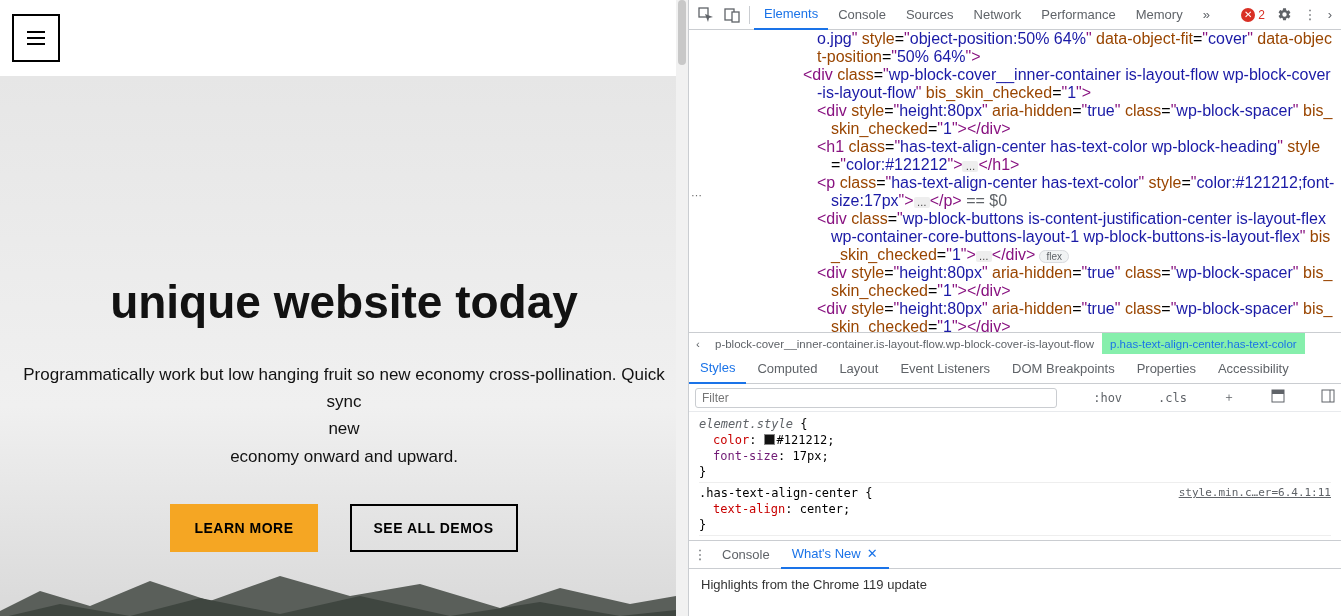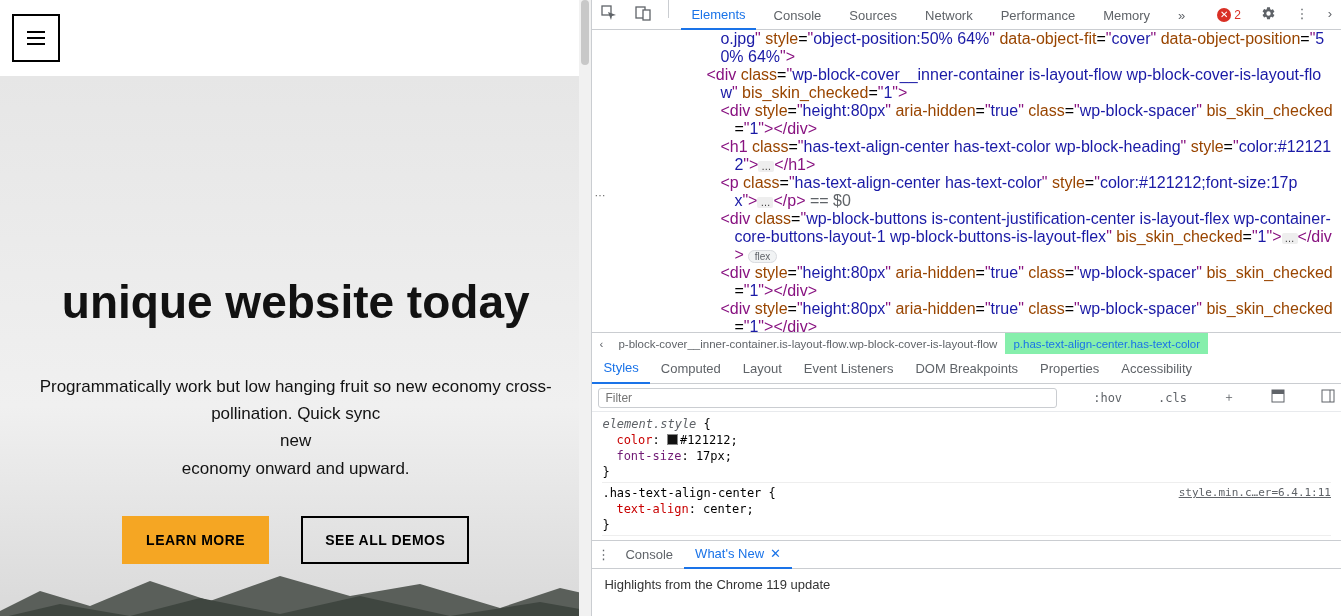--- a/index.html
+++ b/index.html
@@ -10,33 +10,33 @@
   .site-scroll { position: absolute; right: 0; top: 0; bottom: 0; width: 12px; background: #f1f1f1; }
   .site-scroll-thumb { position: absolute; top: 0; left: 2px; width: 8px; height: 65px; background: #c8c8c8; border-radius: 4px; }
   .site-header { display: flex; align-items: center; justify-content: space-between; padding: 14px 20px 14px 12px; }
   .logo { font-size: 23px; font-weight: 700; color: #111; }
   .menu-btn { width: 48px; height: 48px; border: 2px solid #000; display: flex; align-items: center; justify-content: center; cursor: pointer; }
   .hero { background: linear-gradient(to bottom, #e6e6e6 0%, #f0f0f0 60%, #d8d8d8 100%); height: 616px; position: relative; top: 0; padding-top: 140px; text-align: center; }
   .site-header + .hero { margin-top: 0; }
   .site .hero { height: calc(616px - 66px); }
   .mountains { position: absolute; bottom: 0; left: 0; right: 12px; height: 60px; }
   .hero h1 { font-size: 46px; font-weight: 700; color: #121212; line-height: 1.25; padding: 0 30px; }
-  .hero p { color: #121212; font-size: 17px; line-height: 1.6; margin-top: 42px; padding: 0 4px; }
+  .hero p { color: #121212; font-size: 17px; line-height: 1.6; margin-top: 30px; padding: 0 4px; }
   .buttons { margin-top: 34px; display: flex; gap: 32px; justify-content: center; }
   .btn { padding: 14px 22px; font-size: 14px; font-weight: 700; letter-spacing: .5px; cursor: pointer; border: 2px solid transparent; }
   .btn-primary { background: #f5a623; color: #000; }
   .btn-secondary { background: #fff0; border: 2px solid #000; color: #000; background: transparent; }
   .btn-secondary { background: rgba(255,255,255,0); }
   .btn-secondary { background: none; }
   .btn-secondary { background: transparent; }
   .btn-secondary { background-color: rgba(0,0,0,0); }
 
   
   .devtools { flex: 1; height: 616px; border-left: 1px solid #cacdd1; display: flex; flex-direction: column; font-family: "Segoe UI", Arial, sans-serif; }
-  .dt-tabs { display: flex; height: 30px; border-bottom: 1px solid #cacdd1; font-size: 13px; color: #5f6368; padding: 0 4px; gap: 8px; }
+  .dt-tabs { display: flex; align-items: center; height: 30px; border-bottom: 1px solid #cacdd1; font-size: 13px; color: #5f6368; padding: 0 4px; gap: 0; }
   .dt-tabs .icon-btn { width: 26px; height: 26px; display: flex; align-items: center; justify-content: center; color: #5f6368; cursor: pointer; }
   .dt-tabs .tab { padding: 0 10px; height: 30px; display: flex; align-items: center; cursor: pointer; }
   .dt-tabs .tab.active { color: #1a73e8; border-bottom: 2px solid #1a73e8; }
   .dt-tabs .spacer { flex: 1; }
   .dt-tabs .err { color: #d93025; font-size: 12px; display: flex; align-items: center; gap: 3px; padding: 0 6px; }
   .dt-tabs .err-circle { width: 14px; height: 14px; background: #d93025; color: #fff; border-radius: 50%; display: flex; align-items: center; justify-content: center; font-size: 10px; }
   .wrap { white-space: pre-wrap; word-break: break-all; }
   .tag { color: #881280; }
   .attr-n { color: #994500; }
   .attr-v { color: #1a1aa6; }

